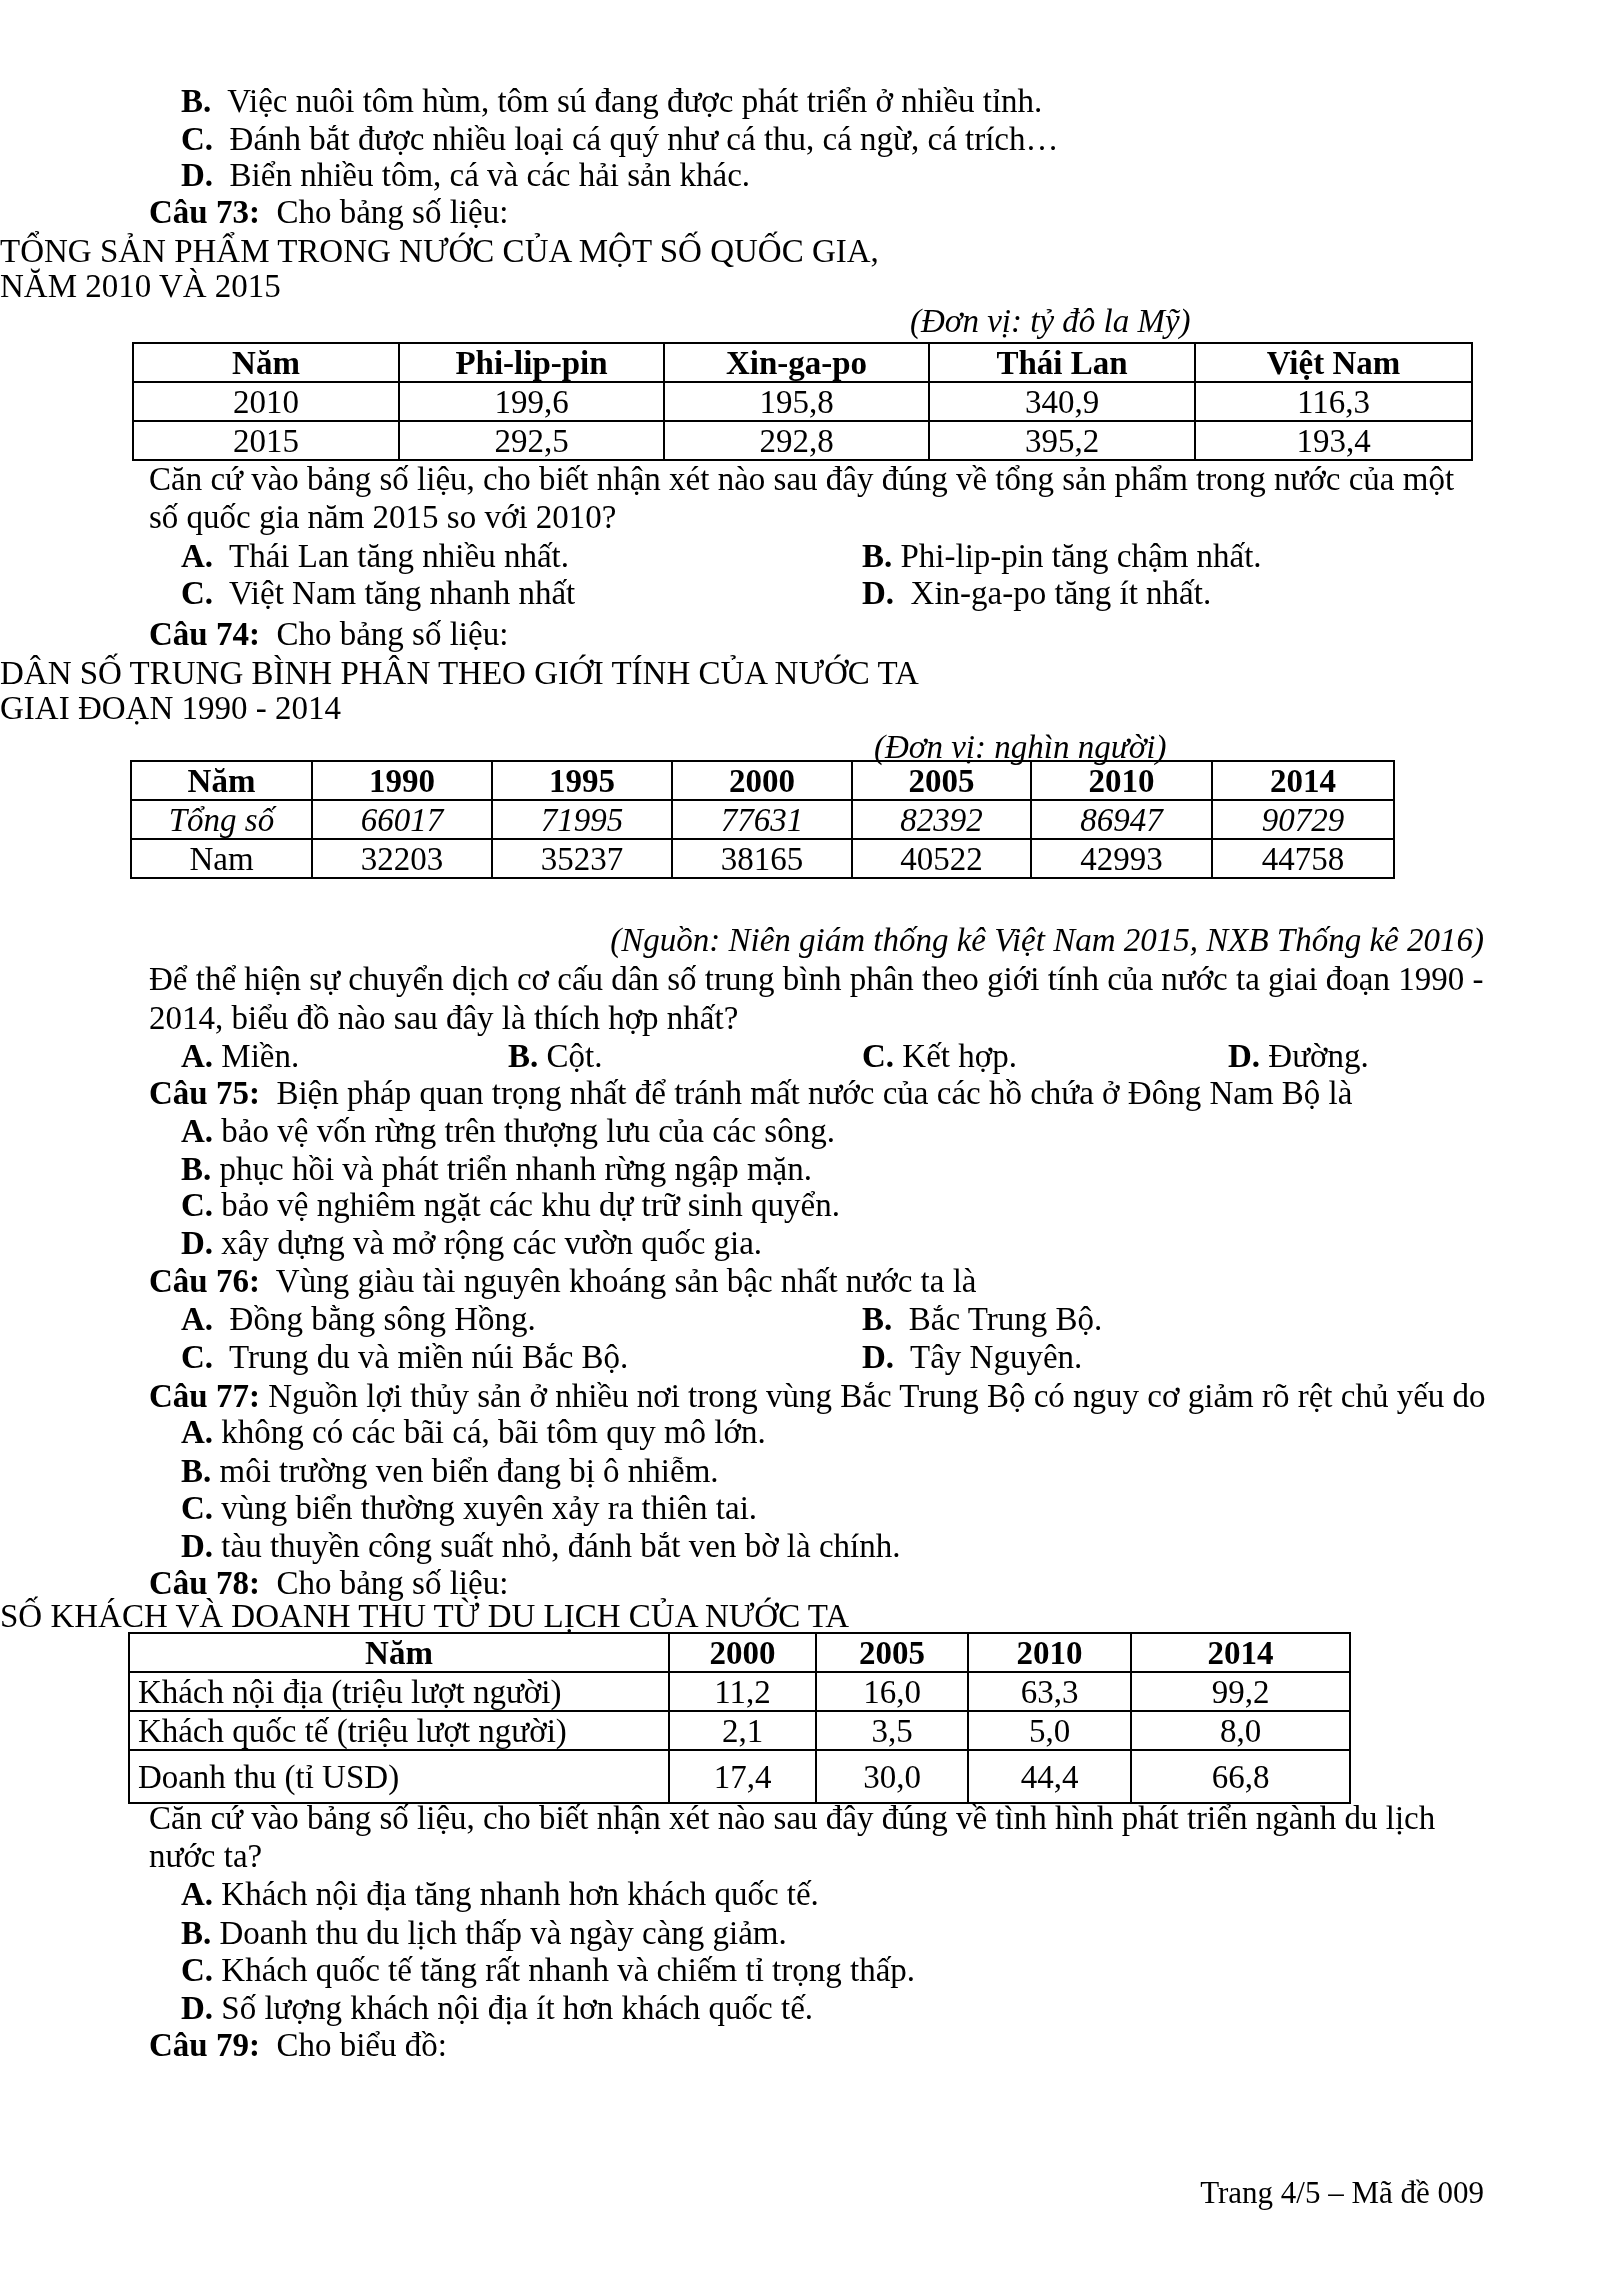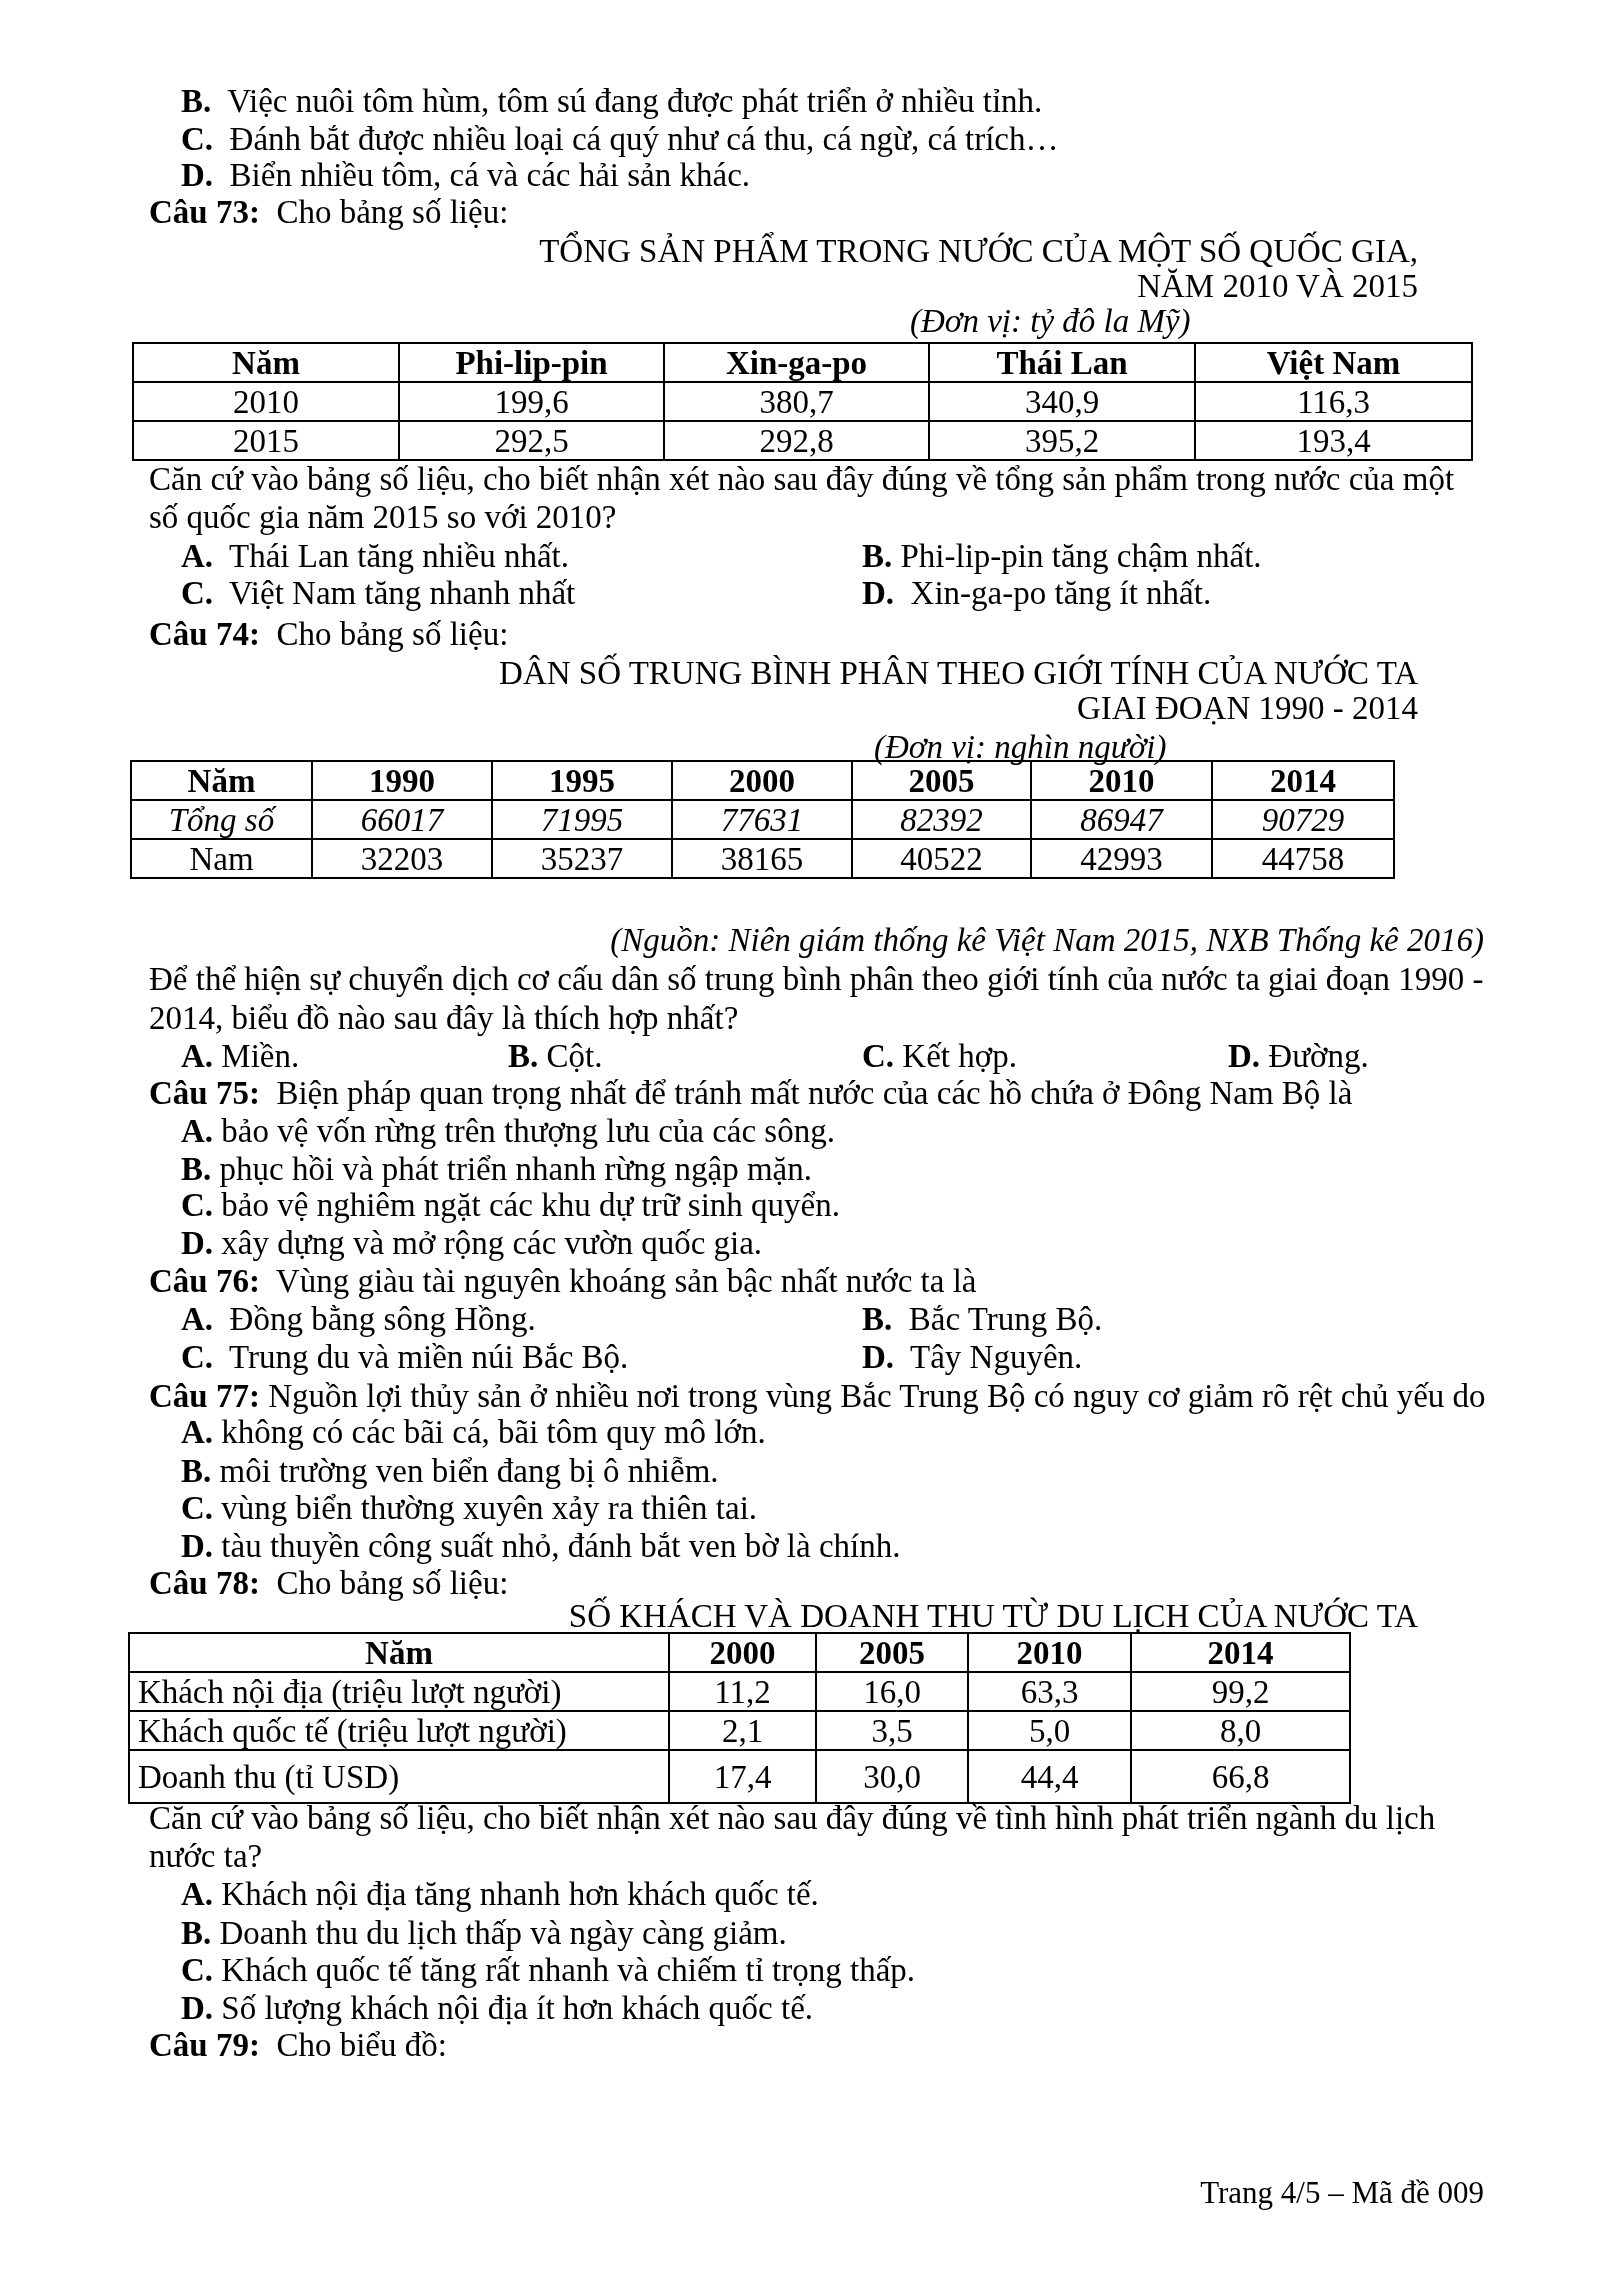--- a/index.html
+++ b/index.html
@@ -1,21 +1,21 @@
 <!DOCTYPE html>
 <html style="font-size:10.5px"><head>
 <meta charset="utf-8">
 <style>
   html, body { margin: 0; padding: 0; background: #ffffff; }
   body { width: 1623px; height: 2295px; position: relative; overflow: hidden;
          font-family: "Liberation Serif", "DejaVu Serif", serif; color: #000; font-size: 33px; }
   .ln { position: absolute; white-space: nowrap; line-height: 38px; height: 38px; text-align: center; }
   .b { font-weight: bold; }
   .i { font-style: italic; }
-  .center { left: 0; width: 1418px; text-align: right; }
+  .center { left: 0; width: 1418px; text-align: left; }
   .opt-label { font-weight: bold; }
   table.dt { position: absolute; border-collapse: collapse; table-layout: fixed; }
   table.dt td, table.dt th { border: 2.6px solid #000; text-align: center; padding: 0;
                              font-size: 33px; line-height: 34px; font-weight: normal; }
   table.dt th { font-weight: bold; }
   table.dt td.left { text-align: left; padding-left: 7.9px; }
 </style>
 </head>
 <body>
 
@@ -40,21 +40,21 @@
       <tr style="height:39px;">
     <th>Năm</th>
     <th>Phi-lip-pin</th>
     <th>Xin-ga-po</th>
     <th>Thái Lan</th>
     <th>Việt Nam</th>
   </tr>
   <tr style="height:39px;">
     <td>2010</td>
     <td>199,6</td>
-    <td>380,7</td>
+    <td>195,8</td>
     <td>340,9</td>
     <td>116,3</td>
   </tr>
   <tr style="height:39px;">
     <td>2015</td>
     <td>292,5</td>
     <td>292,8</td>
     <td>395,2</td>
     <td>193,4</td>
   </tr>

